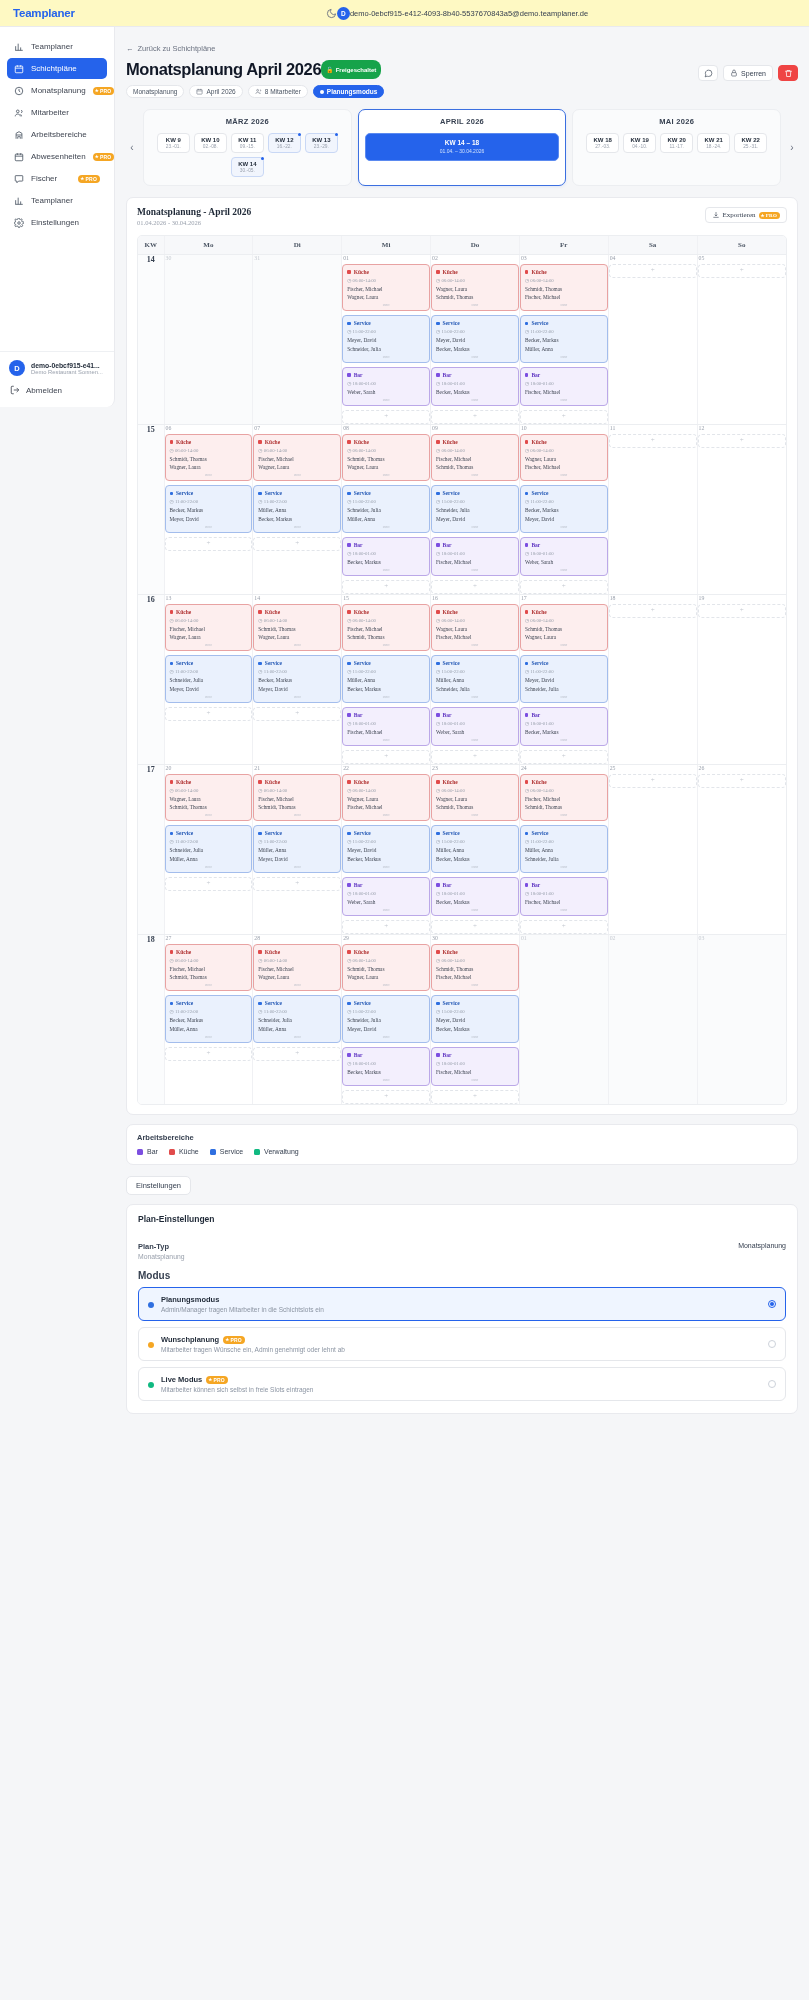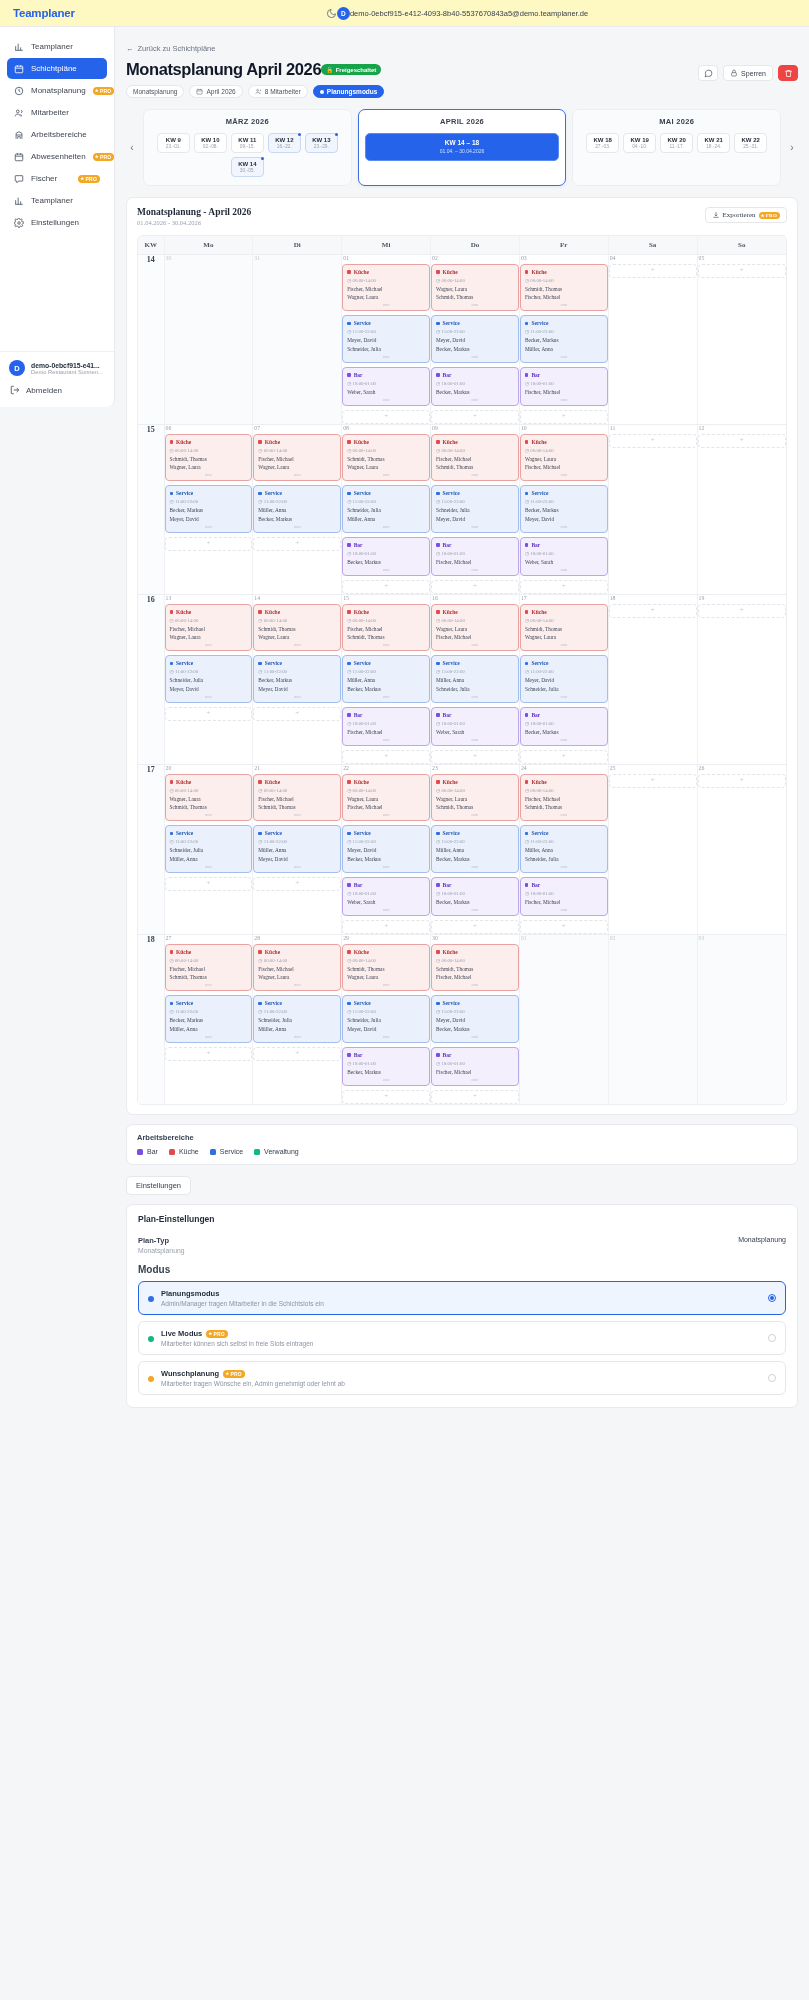--- a/index.html
+++ b/index.html
@@ -103,21 +103,21 @@
   }
 
   
   .main { flex: 1; padding: 10px 11px 14px 11px; min-width: 0; }
 
   .back-link {
     font-size: 7.5px; color: #6b7280;
     display: inline-flex; align-items: center; gap: 4px;
     margin-bottom: 7px; cursor: pointer;
   }
-  .title-row { display: flex; align-items: center; }
+  .title-row { display: flex; }
   .page-title { font-size: 16.5px; font-weight: bold; color: #111827; letter-spacing: -0.4px; }
   .badge-green {
     background: #16a34a; color: #fff;
     font-size: 6px; font-weight: bold;
     padding: 2px 5px; border-radius: 8px;
     display: inline-flex; align-items: center; gap: 2px;
   }
 
   .chips { display: flex; align-items: center; gap: 5px; margin-top: 6px; }
   .chip {
@@ -275,21 +275,21 @@
     display: inline-block; background: #fff; border: 1px solid #e5e7eb;
     border-radius: 5px; padding: 4px 9px; font-size: 7.5px; color: #374151; cursor: pointer;
   }
 
   
   .plan-card {
     background: #fff; border: 1px solid #e9eaee;
     border-radius: 7px; margin-top: 9px; padding: 9px 11px 12px 11px;
   }
   .plan-title { font-size: 8.5px; font-weight: bold; color: #1f2937; }
-  .plan-row { display: flex; justify-content: space-between; align-items: flex-start; margin-top: 12px; }
+  .plan-row { display: flex; justify-content: space-between; align-items: flex-start; margin-top: 18px; }
   .plan-k { font-size: 7.5px; font-weight: bold; color: #374151; }
   .plan-v { font-size: 6.8px; color: #9aa1ad; margin-top: 2px; }
   .plan-right { font-size: 7px; color: #374151; }
 
   .mode-label { font-size: 10px; font-weight: bold; color: #374151; margin-top: 10px; }
   .mode {
     display: flex; align-items: center; gap: 7px;
     border: 1px solid #e5e7eb; border-radius: 6px;
     padding: 7px 9px; margin-top: 6px; cursor: pointer;
   }
@@ -1366,44 +1366,44 @@
             <span class="mdot" style="background: rgb(47, 111, 224);"></span>
             <div class="mode-txt">
               <div class="mode-t">
                 <span>Planungsmodus</span>
               </div>
               <div class="mode-d">Admin/Manager tragen Mitarbeiter in die Schichtslots ein</div>
             </div>
             <span class="radio on"></span>
           </div>
           <div class="mode">
+            <span class="mdot" style="background: rgb(245, 166, 35);"></span>
+            <div class="mode-txt">
+              <div class="mode-t">
+                <span>Wunschplanung</span>
+                <span class="pro">
+                  <span class="crown">★</span>
+                  <span>PRO</span>
+                </span>
+              </div>
+              <div class="mode-d">Mitarbeiter tragen Wünsche ein, Admin genehmigt oder lehnt ab</div>
+            </div>
+            <span class="radio"></span>
+          </div>
+          <div class="mode">
             <span class="mdot" style="background: rgb(16, 185, 129);"></span>
             <div class="mode-txt">
               <div class="mode-t">
                 <span>Live Modus</span>
                 <span class="pro">
                   <span class="crown">★</span>
                   <span>PRO</span>
                 </span>
               </div>
               <div class="mode-d">Mitarbeiter können sich selbst in freie Slots eintragen</div>
             </div>
             <span class="radio"></span>
           </div>
-          <div class="mode">
-            <span class="mdot" style="background: rgb(245, 166, 35);"></span>
-            <div class="mode-txt">
-              <div class="mode-t">
-                <span>Wunschplanung</span>
-                <span class="pro">
-                  <span class="crown">★</span>
-                  <span>PRO</span>
-                </span>
-              </div>
-              <div class="mode-d">Mitarbeiter tragen Wünsche ein, Admin genehmigt oder lehnt ab</div>
-            </div>
-            <span class="radio"></span>
-          </div>
         </div>
     </div>
 
   </div>
 </div>
 
 </body></html>

